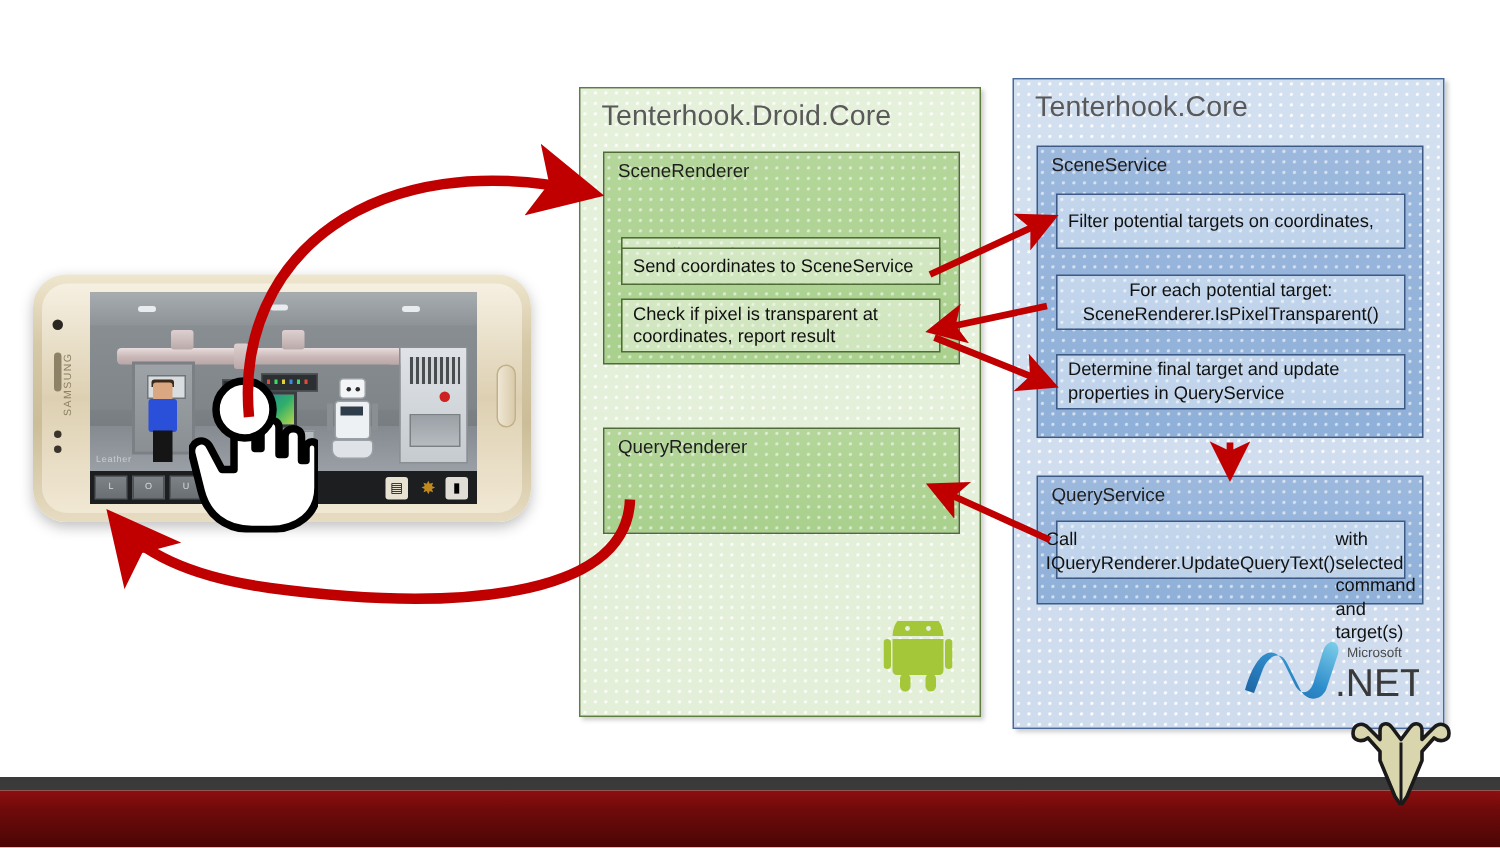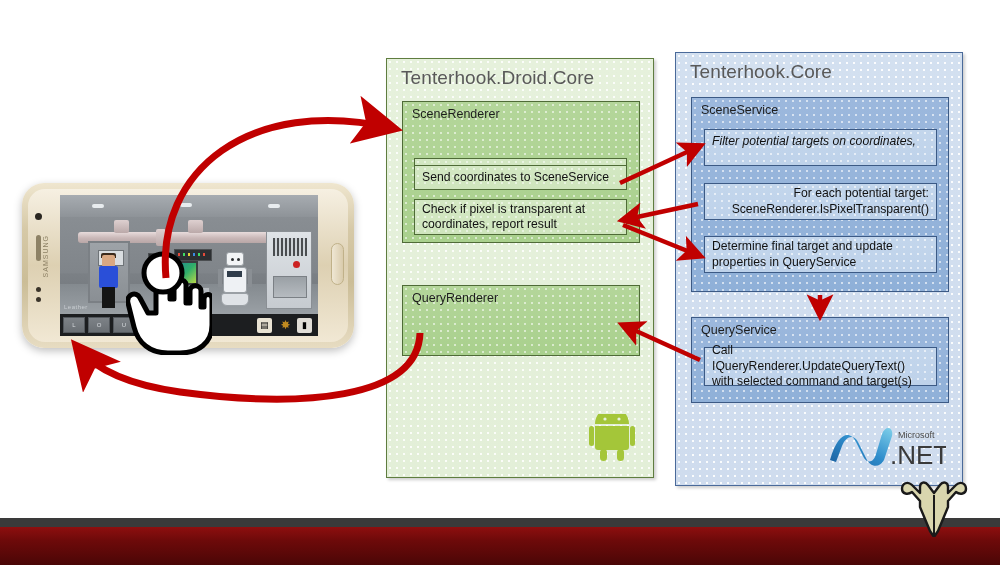--- a/index.html
+++ b/index.html
@@ -300,39 +300,39 @@
     </div>
   </div>
 
   <div class="package core">
     <div class="package-title">Tenterhook.Core</div>
 
     <div class="group g-blue" style="left:15px;top:44px;width:258px;height:195px;">
       <div class="group-title">SceneService</div>
     </div>
 
-    <div class="step s-blue" style="left:28px;top:76px;width:233px;height:37px;flex-direction:column;align-items:flex-start;font-style:italic;">
+    <div class="step s-blue" style="left:28px;top:76px;width:233px;height:37px;flex-direction:column;align-items:flex-start;justify-content:center;">
       <span>Filter potential targets on coordinates,</span>
     </div>
 
-    <div class="step s-blue" style="left:28px;top:130px;width:233px;height:37px;flex-direction:column;align-items:flex-end;justify-content:center;">
+    <div class="step s-blue" style="left:28px;top:130px;width:233px;height:37px;flex-direction:column;align-items:center;justify-content:center;">
       <span>For each potential target:</span>
       <span>SceneRenderer.IsPixelTransparent()</span>
     </div>
 
     <div class="step s-blue" style="left:28px;top:183px;width:233px;height:37px;flex-direction:column;align-items:flex-start;justify-content:center;">
       <span>Determine final target and update</span>
       <span>properties in QueryService</span>
     </div>
 
     <div class="group g-blue" style="left:15px;top:264px;width:258px;height:86px;">
       <div class="group-title">QueryService</div>
     </div>
 
-    <div class="step s-blue" style="left:28px;top:294px;width:233px;height:39px;flex-direction:column;align-items:flex-start;justify-content:center;">
+    <div class="step s-blue" style="left:28px;top:294px;width:233px;height:39px;align-items:flex-start;justify-content:center;">
       <span>Call IQueryRenderer.UpdateQueryText()</span>
       <span>with selected command and target(s)</span>
     </div>
 
     <div style="position:absolute;right:16px;bottom:16px;width:118px;height:45px;">
       <svg width="118" height="45" viewBox="0 0 118 45">
         <defs>
           <linearGradient id="ndg" x1="0" y1="1" x2="1" y2="0">
             <stop offset="0" stop-color="#1b5f9e"></stop>
             <stop offset="0.5" stop-color="#2e8ccb"></stop>

